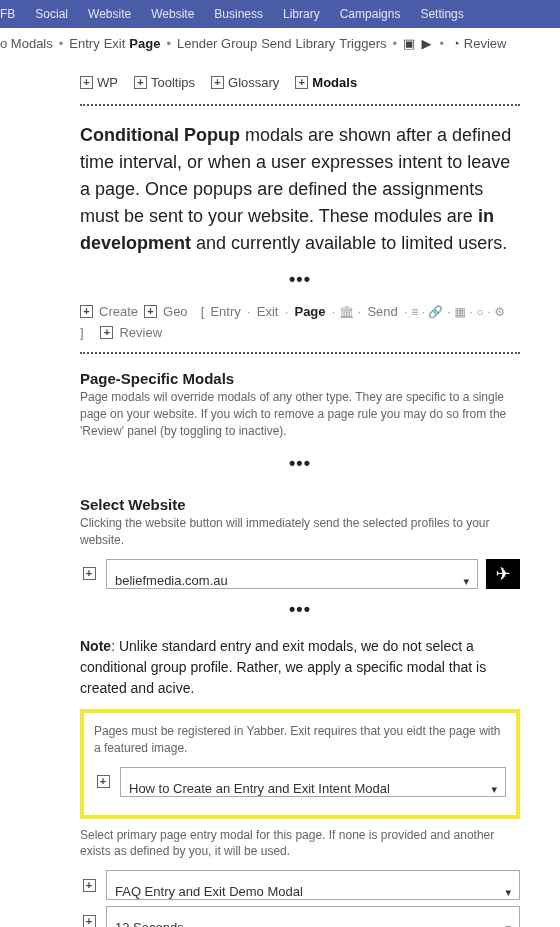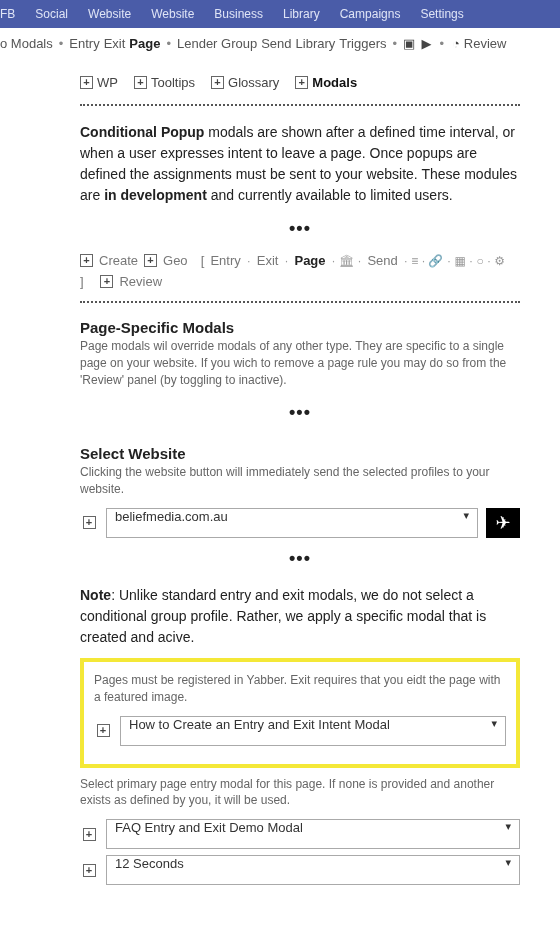--- a/index.html
+++ b/index.html
@@ -43,39 +43,39 @@
   }
   .tabrow .tab { display:flex; align-items:center; gap:4px; cursor:pointer; color:#444;}
   .tabrow .tab.active { font-weight:700; color:#111;}
   .plusbox {
     width:13px; height:13px; border:1px solid #666; display:inline-flex; align-items:center; justify-content:center;
     font-size:11px; line-height:1; color:#444; font-weight:700;
   }
   .dotted-sep {
     border:none; border-top:2px dotted #555; margin:8px 0 16px 0;
   }
-  .body-text { font-size:14px; line-height:1.5; color:#222; margin-bottom:8px;}
+  .body-text { font-size:18px; line-height:1.5; color:#222; margin-bottom:8px;}
   .body-text b { font-weight:700; }
   .ellipsis { text-align:center; font-size:18px; font-weight:700; letter-spacing:1px; padding:4px 0 10px 0; color:#222;}
   .toolrow {
     display:flex; align-items:center; gap:6px; font-size:13px; color:#777; padding:4px 0;
     flex-wrap: wrap;
   }
   .toolrow .lbl { cursor:pointer; }
   .toolrow .active { font-weight:700; color:#222; }
   .toolrow .glyph { color:#999; font-size:12px; }
   h3.section { font-size:15px; font-weight:700; color:#222; margin:12px 0 2px 0;}
   .help { font-size:12px; color:#666; line-height:1.4; margin-bottom:10px;}
   .fieldrow { display:flex; align-items:stretch; gap:8px; margin:6px 0;}
   .fieldrow .pre {
     width:18px; display:flex; align-items:center; justify-content:center;
   }
   .select {
     flex:1; border:1px solid #aaa; background:#fff; height:30px;
-    display:flex; align-items:flex-start; justify-content:space-between;
+    display:flex; align-items:flex-end; justify-content:space-between;
     padding:0 8px; font-size:13px; cursor:pointer;
   }
   .select .chev { font-size:11px; color:#333;}
   .sendbtn {
     width:34px; background:#000; color:#fff; display:flex; align-items:center; justify-content:center;
     font-size:18px; cursor:pointer;
   }
   .note { font-size:14px; line-height:1.5; color:#222; margin:6px 0 10px 0;}
   .highlight-box {
     border:4px solid #f4e838; padding:10px 10px 12px 10px; margin:4px 0 8px 0;

